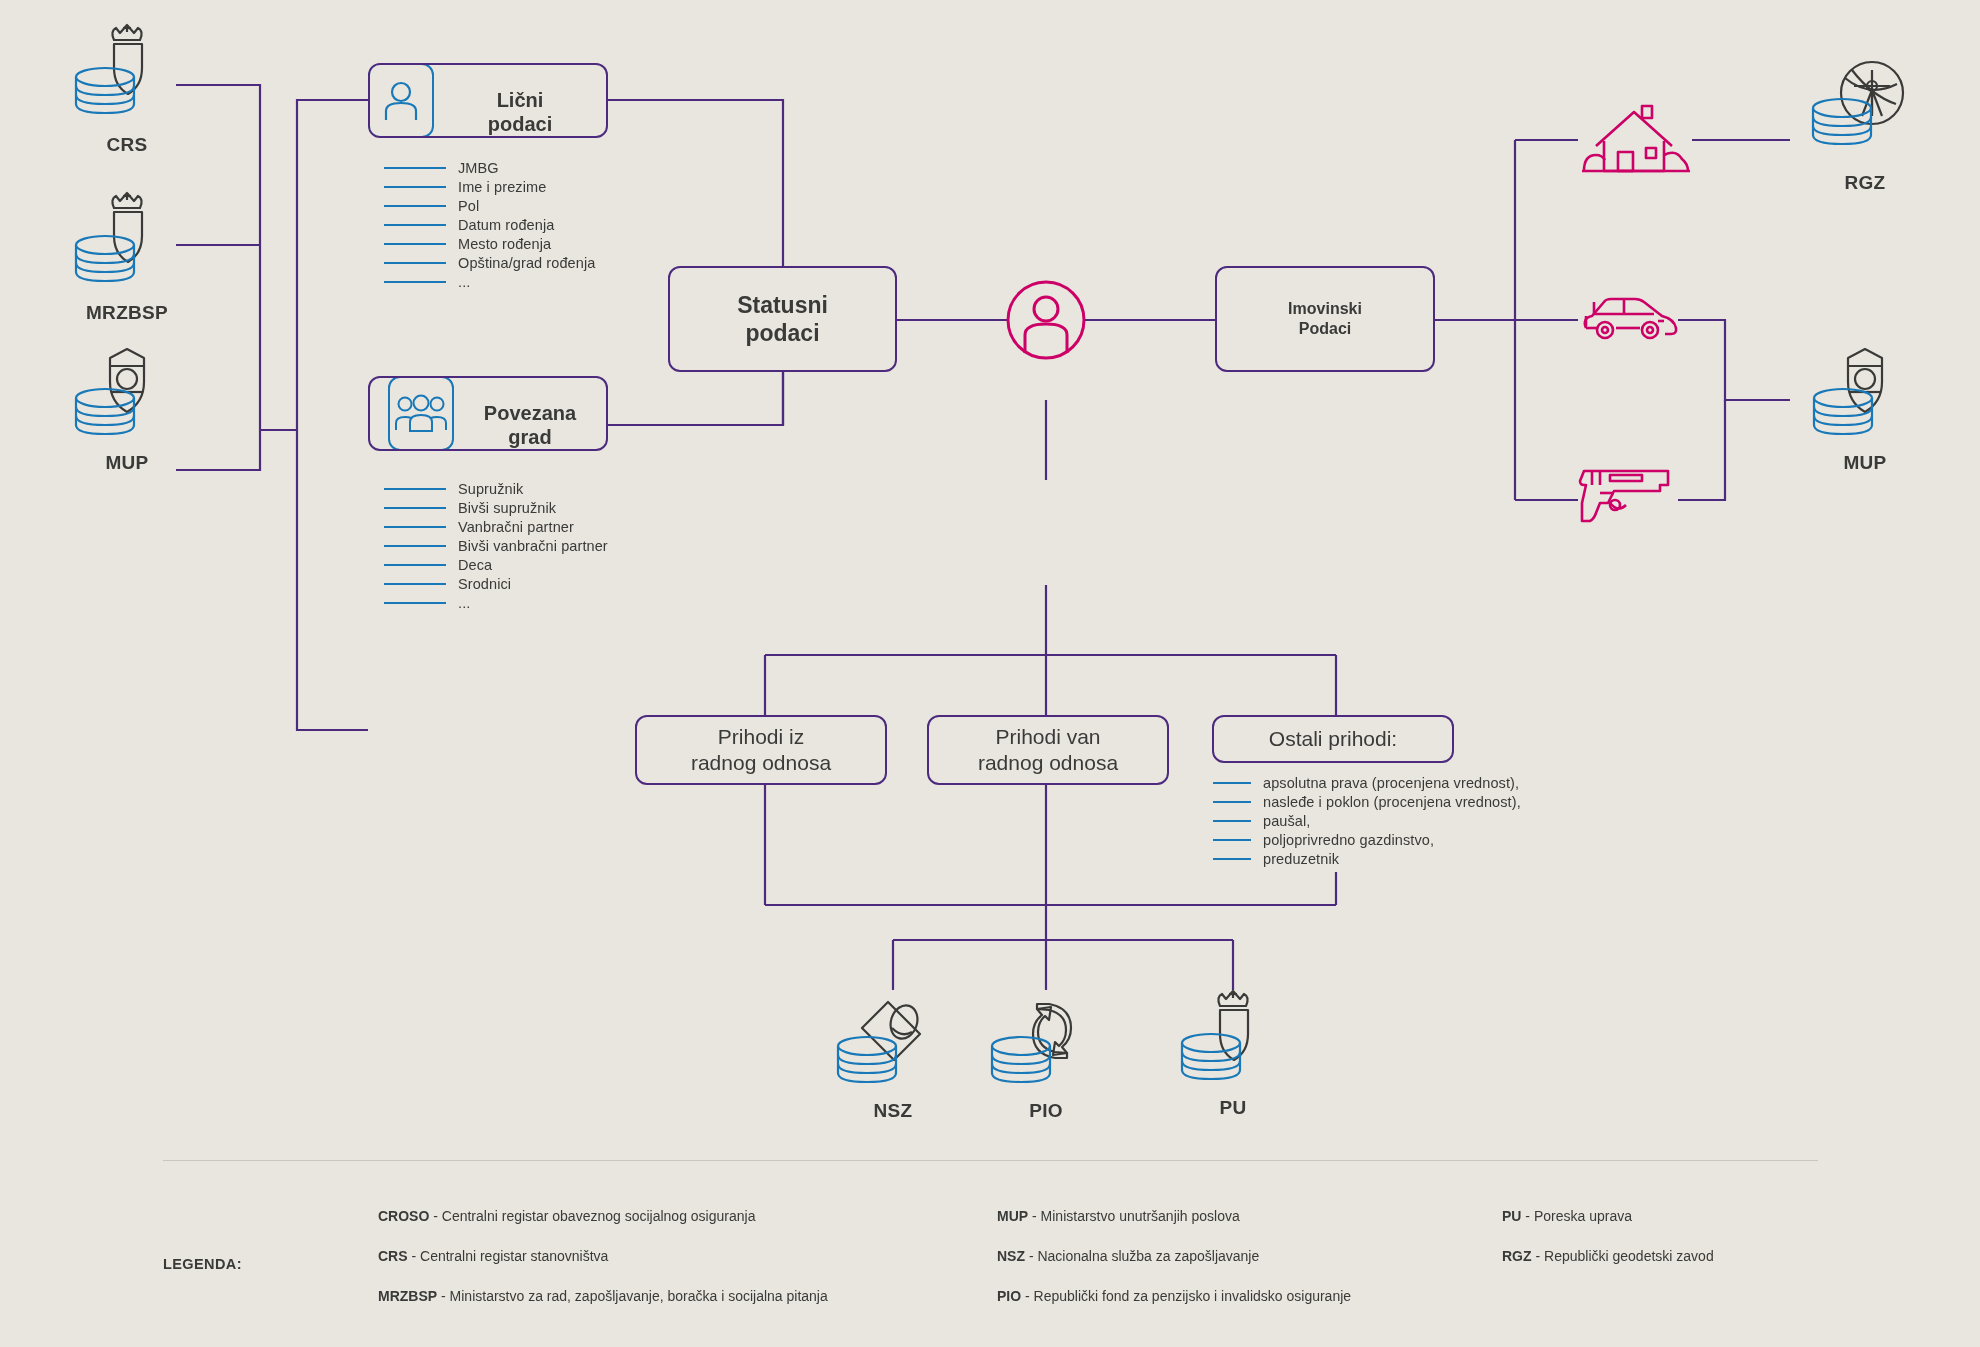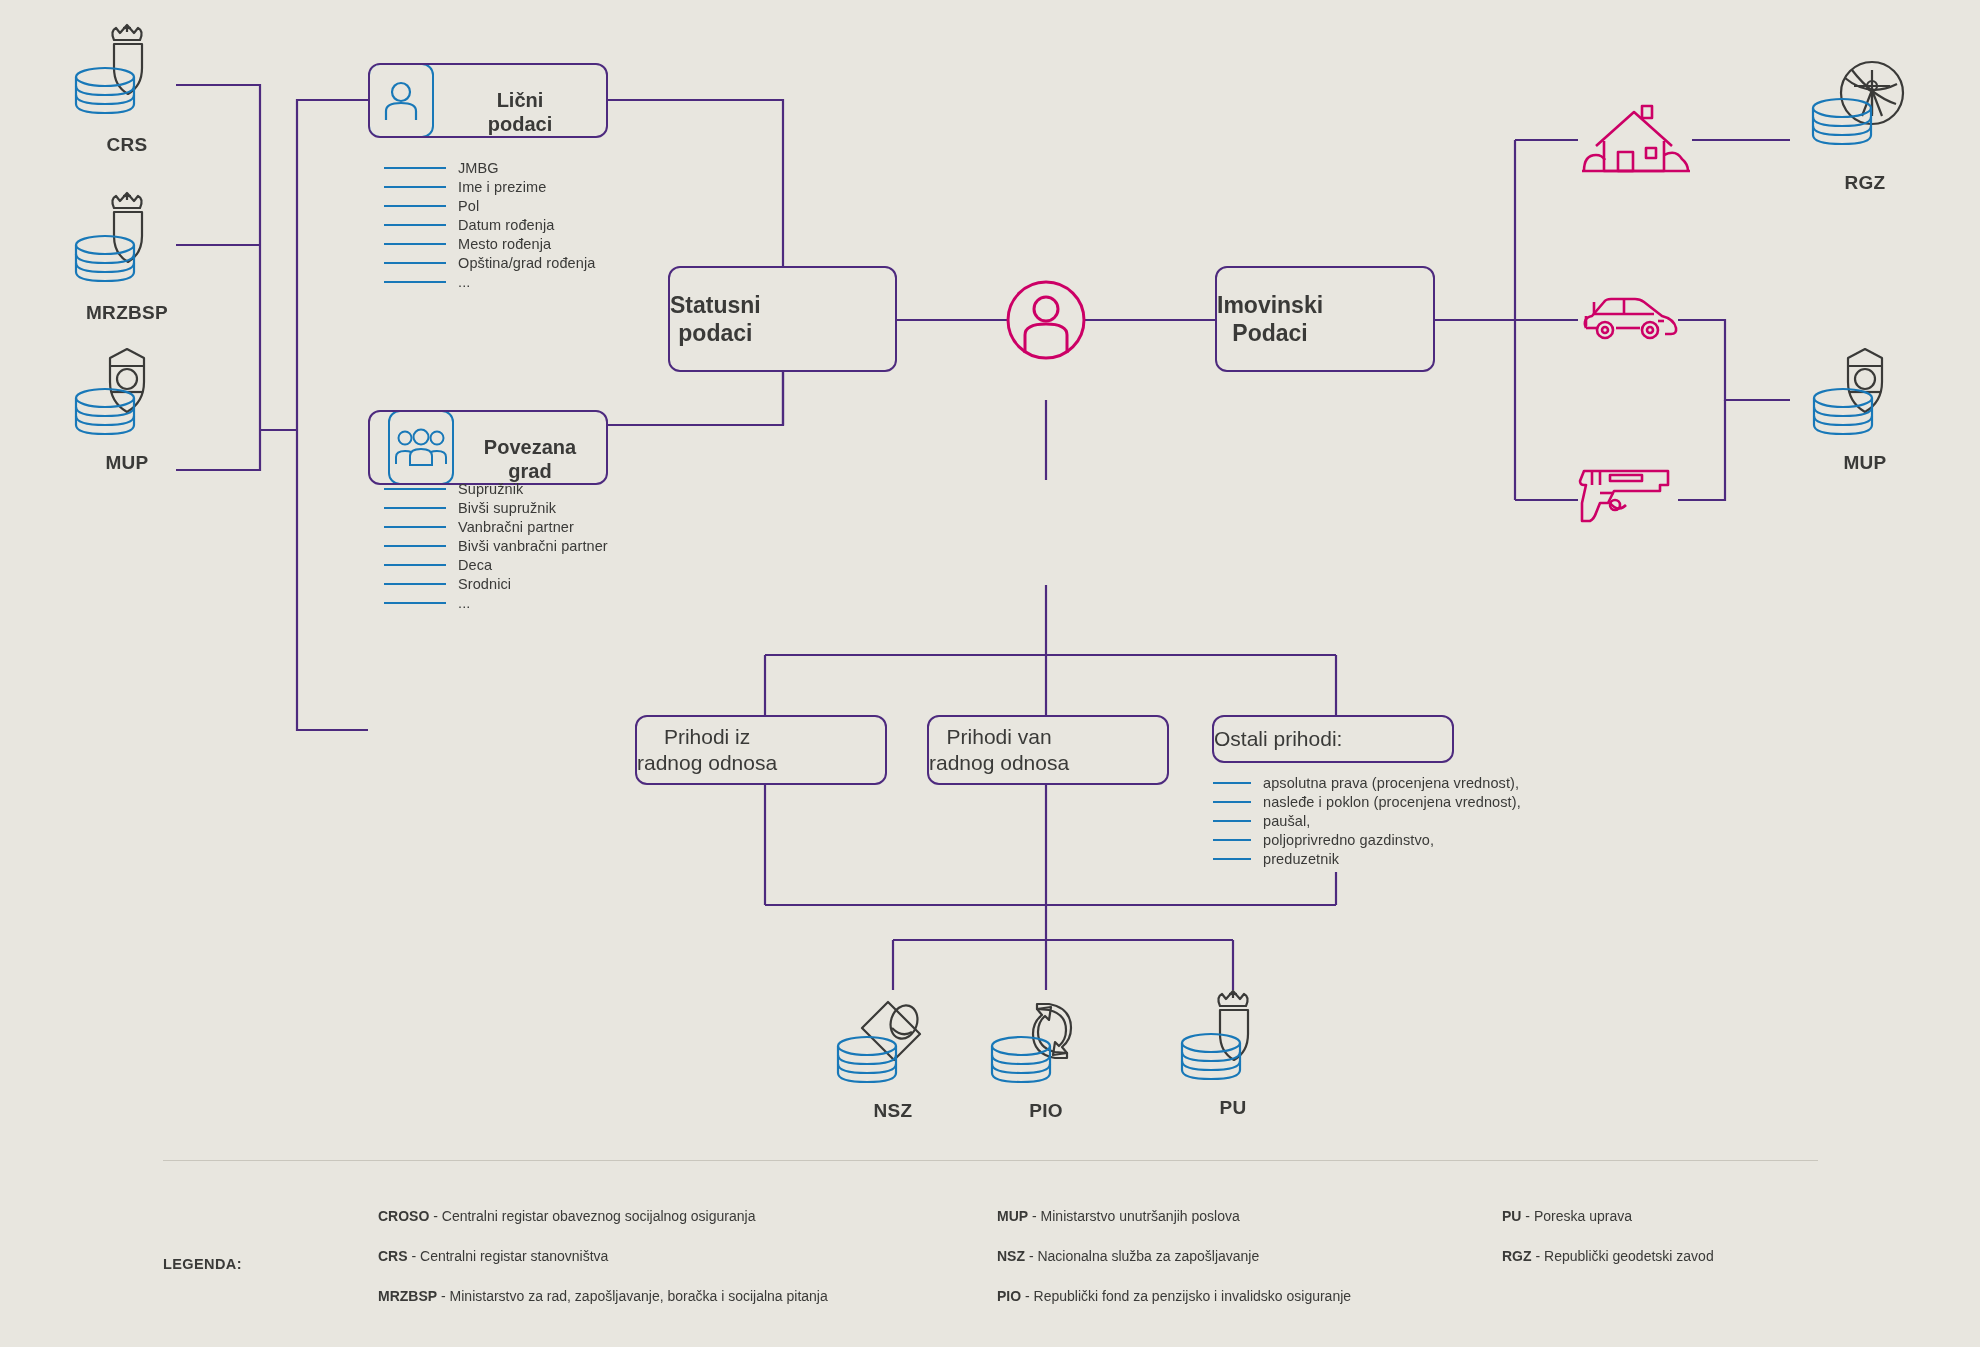--- a/index.html
+++ b/index.html
@@ -15,21 +15,21 @@
   svg.wires{position:absolute;left:0;top:0;width:1980px;height:1347px;pointer-events:none;}
 
   .node{position:absolute;}
 
   
   .rbox{
     position:absolute;
     border:2px solid #4d2a7e;
     border-radius:12px;
     background:#e8e6df;
-    display:flex;align-items:center;justify-content:flex-start;
+    display:flex;align-items:center;justify-content:center;
     text-align:center;
     font-weight:bold;
     color:#3a3a38;
     box-sizing:border-box;
     line-height:1.22;
   }
 
   
   .card{
     position:absolute;
@@ -262,21 +262,21 @@
     <div class="row">
         <span class="dash" style="width:62px"></span>
         <span class="txt">Opština/grad rođenja</span>
       </div>
     <div class="row">
         <span class="dash" style="width:62px"></span>
         <span class="txt">...</span>
       </div>
   </div>
 
-  <div class="card" style="left:368px;top:410px;width:240px;height:75px;padding-left:20px;">
+  <div class="card" style="left:368px;top:376px;width:240px;height:75px;padding-left:20px;">
     <div class="iconpane">
       <svg width="52" height="40" viewBox="0 0 52 40" fill="none" stroke="#1878b8" stroke-width="2">
         <circle cx="10" cy="10" r="6.5"></circle>
         <circle cx="26" cy="9" r="7.5"></circle>
         <circle cx="42" cy="10" r="6.5"></circle>
         <path d="M1 36 v-7 q0 -6 9 -6 q4 0 6 1"></path>
         <path d="M51 36 v-7 q0 -6 -9 -6 q-4 0 -6 1"></path>
         <path d="M15 37 v-9 q0 -7 11 -7 q11 0 11 7 v9 z"></path>
       </svg>
     </div>
@@ -327,21 +327,21 @@
   </div>
 
   <div class="node" style="left:1006px;top:280px;">
     <svg width="80" height="80" viewBox="0 0 80 80" fill="none" stroke="#cc0066" stroke-width="3">
       <circle cx="40" cy="40" r="38"></circle>
       <circle cx="40" cy="29" r="12"></circle>
       <path d="M19 73 v-18 q0 -11 21 -11 q21 0 21 11 v18"></path>
     </svg>
   </div>
 
-  <div class="rbox" style="left:1215px;top:266px;width:220px;height:106px;font-size:23px;">
+  <div class="rbox" style="left:1215px;top:266px;width:220px;height:106px;font-size:16px;">
     <span>
       <span>Imovinski</span><br>
       <span>Podaci</span>
     </span>
   </div>
 
   <div class="asseticon" style="left:1578px;top:100px;">
     <svg width="114" height="80" viewBox="0 0 114 80" fill="none" stroke="#cc0066" stroke-width="2.6" stroke-linejoin="round">
       <path d="M18 46 L56 12 L94 46"></path>
       <path d="M26 41 v30 h60 v-30"></path>

